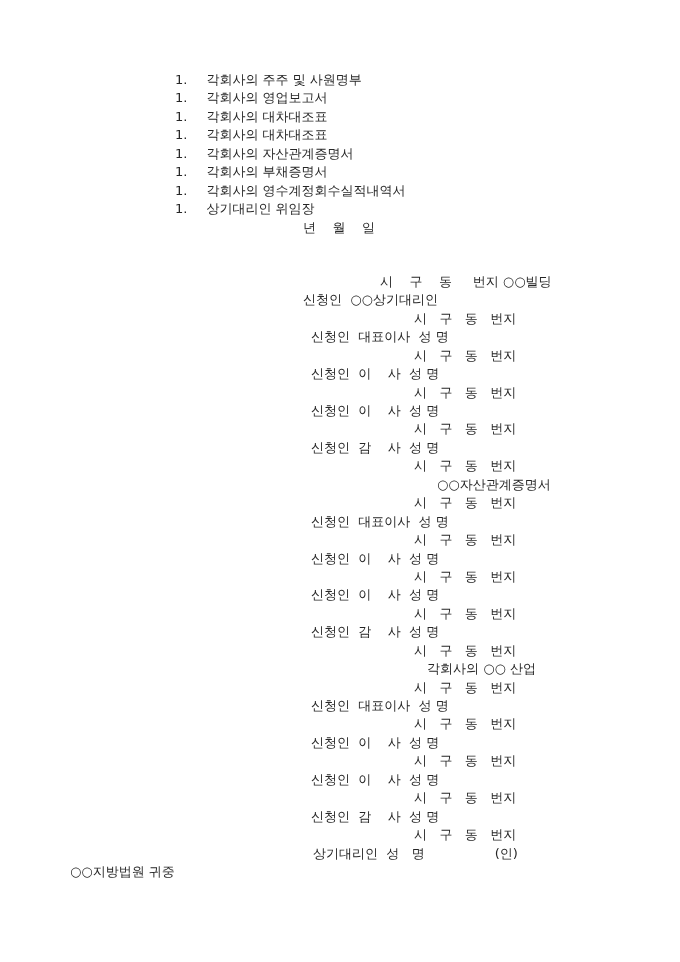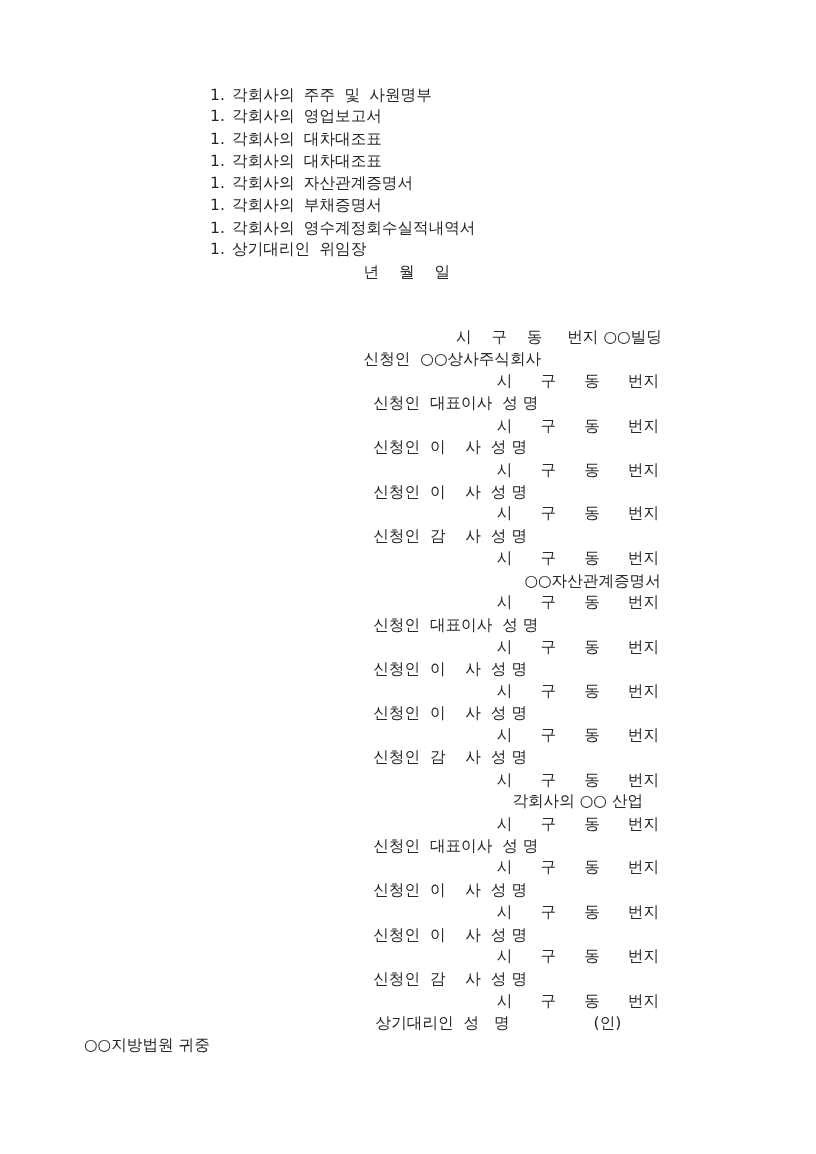--- a/index.html
+++ b/index.html
@@ -22,25 +22,25 @@
     top: 71px;
     left: 0;
     width: 680px;
   }
   .line {
     height: 18.45px;
     line-height: 18.45px;
     white-space: pre;
   }
   .l-list      { padding-left: 175px; }
-  .li-text     { margin-left: 6px; font-family: Liberation Mono, monospace; }
+  .li-text     { margin-left: 19px; }
   .l-date      { padding-left: 303px; }
   .l-addr-bldg { padding-left: 380px; margin-top: 36px; }
   .l-company1  { padding-left: 303px; }
-  .l-addr      { padding-left: 414px; font-family: Liberation Mono, monospace; }
+  .l-addr      { padding-left: 414px; }
   .l-officer   { padding-left: 311px; }
   .l-company2  { padding-left: 437px; }
   .l-company3  { padding-left: 427px; }
   .l-agent     { padding-left: 313px; }
   .seal        { margin-left: 70px; }
   .l-court     { padding-left: 70px; }
 </style>
 </head>
 <body>
 
@@ -55,21 +55,21 @@
         <div class="line l-list"><span>1.</span><span class="li-text">각회사의 자산관계증명서</span></div>
         <div class="line l-list"><span>1.</span><span class="li-text">각회사의 부채증명서</span></div>
         <div class="line l-list"><span>1.</span><span class="li-text">각회사의 영수계정회수실적내역서</span></div>
         <div class="line l-list"><span>1.</span><span class="li-text">상기대리인 위임장</span></div>
       </div>
 
     <div class="line l-date">년    월    일</div>
 
     <div id="applicants">
         <div class="line l-addr-bldg">시    구    동     번지 ○○빌딩</div>
-        <div class="line l-company1">신청인  ○○상사주식회사</div>
+        <div class="line l-company1">신청인  ○○상기대리인</div>
         <div class="line l-addr">시   구   동   번지</div>
         <div class="line l-officer">신청인  대표이사  성 명</div>
         <div class="line l-addr">시   구   동   번지</div>
         <div class="line l-officer">신청인  이    사  성 명</div>
         <div class="line l-addr">시   구   동   번지</div>
         <div class="line l-officer">신청인  이    사  성 명</div>
         <div class="line l-addr">시   구   동   번지</div>
         <div class="line l-officer">신청인  감    사  성 명</div>
         <div class="line l-addr">시   구   동   번지</div>
         <div class="line l-company2">○○자산관계증명서</div>

